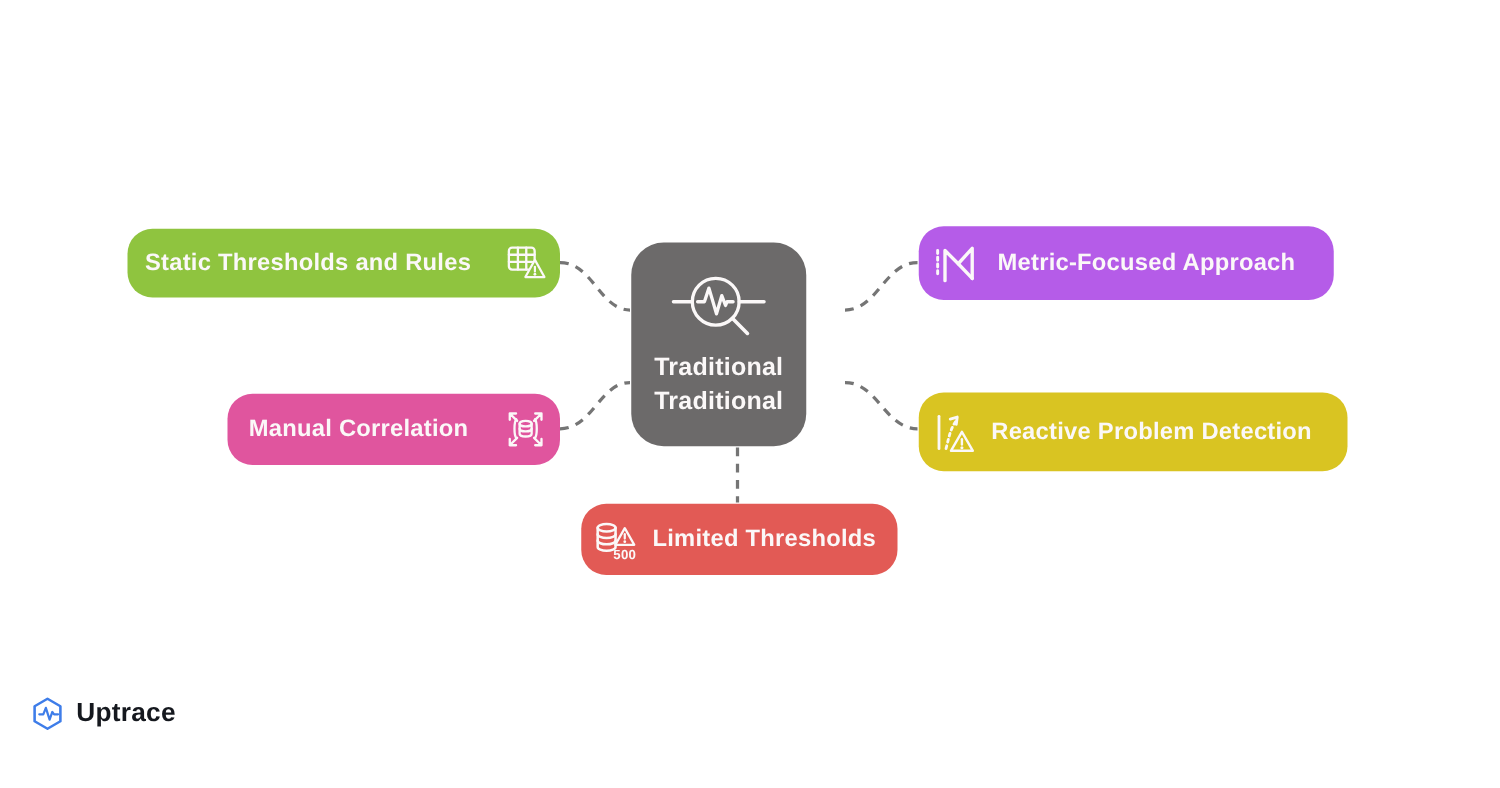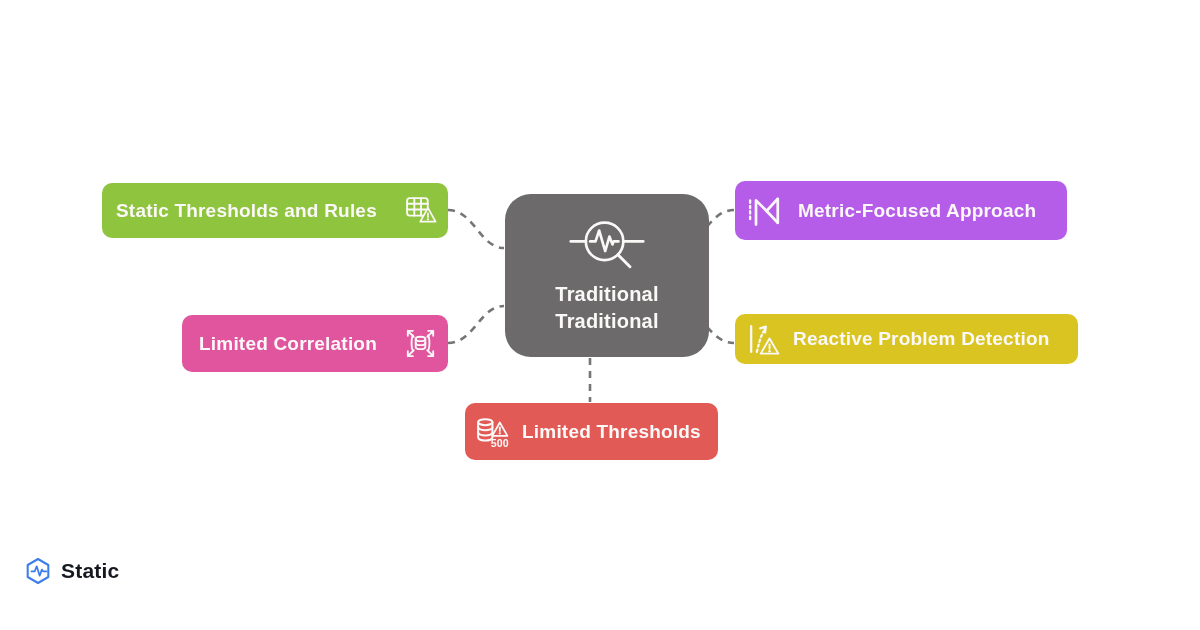--- a/index.html
+++ b/index.html
@@ -7,36 +7,36 @@
     width:1200px;height:630px;background:#ffffff;position:relative;overflow:hidden;
     font-family:"Liberation Sans","DejaVu Sans",sans-serif;
   }
   .canvas{position:absolute;inset:0;}
   svg.connectors{position:absolute;left:0;top:0;width:1200px;height:630px;}
   svg.connectors path{fill:none;stroke:#757575;stroke-width:2.6;stroke-dasharray:7 6;}
 
   .node{
     position:absolute;display:flex;align-items:center;
     color:#FBF8F8;font-size:19px;font-weight:600;letter-spacing:.2px;
-    border-radius:10px;box-sizing:border-box;white-space:nowrap;
+    border-radius:20px;box-sizing:border-box;white-space:nowrap;
   }
   .node .label{flex:0 0 auto;}
   .node svg.icon{flex:0 0 auto;display:block;}
 
   .node-central{
-    left:505px;top:194px;width:204px;height:163px;border-radius:26px;
+    left:505px;top:194px;width:140px;height:163px;border-radius:26px;
     flex-direction:column;justify-content:center;text-align:center;
     font-size:20px;line-height:27px;
   }
   .node-central svg.icon{margin-bottom:7px;}
 
   .node-static  {left:102px;top:183px;width:346px;height:55px;padding:0 11px 0 14px;justify-content:space-between;}
   .node-manual  {left:182px;top:315px;width:266px;height:57px;padding:0 10px 0 17px;justify-content:space-between;}
   .node-metric  {left:735px;top:181px;width:332px;height:59px;padding:0 14px 0 11px;gap:12px;}
-  .node-reactive{left:735px;top:314px;width:343px;height:50px;padding:0 14px 0 10px;gap:12px;}
+  .node-reactive{left:735px;top:314px;width:343px;height:63px;padding:0 14px 0 10px;gap:12px;}
   .node-limited {left:465px;top:403px;width:253px;height:57px;padding:0 14px 0 8px;gap:11px;}
 
   
   svg.icon .wstroke{fill:none;stroke:#FBF8F8;stroke-linecap:round;stroke-linejoin:round;}
   svg.icon .wfill{fill:#FBF8F8;stroke:none;}
   svg.icon .tri{fill:currentColor;stroke:#FBF8F8;stroke-linejoin:round;}
   svg.icon .dotted{stroke-dasharray:2 2.6;}
   svg.icon text{fill:#FBF8F8;font-family:"Liberation Sans",sans-serif;font-weight:700;}
 
   .footer-logo{
@@ -78,21 +78,21 @@
     <svg class="icon" width="33" height="33" viewBox="0 0 32 32">
       <rect class="wstroke" stroke-width="1.8" x="3" y="4" width="20" height="17" rx="2.5"></rect>
       <path class="wstroke" stroke-width="1.8" d="M10,4 V21 M16.5,4 V21 M3,9.5 H23 M3,15 H21"></path>
       <path class="tri" stroke-width="1.7" d="M23.2,13.5 L30.6,26.8 H15.8 Z" style="color: rgb(143, 196, 63);"></path>
       <path class="wstroke" stroke-width="1.7" d="M23.2,18.8 V22.4"></path>
       <circle class="wfill" cx="23.2" cy="24.6" r="1.1"></circle>
     </svg>
   </div>
 
   <div class="node node-manual" style="background-color: rgb(224, 85, 158);">
-    <span class="label">Limited Correlation</span>
+    <span class="label">Manual Correlation</span>
     <svg class="icon" width="35" height="35" viewBox="0 0 32 32">
       <ellipse class="wstroke" stroke-width="1.7" cx="16" cy="11.8" rx="4.4" ry="2"></ellipse>
       <path class="wstroke" stroke-width="1.7" d="M11.6,11.8 V19.2 a4.4,2 0 0 0 8.8,0 V11.8"></path>
       <path class="wstroke" stroke-width="1.7" d="M11.6,15.5 a4.4,2 0 0 0 8.8,0"></path>
       <path class="wstroke" stroke-width="1.7" d="M9.2,8.6 C7.4,10.6 7.4,20.4 9.2,22.4"></path>
       <path class="wstroke" stroke-width="1.7" d="M22.8,8.6 C24.6,10.6 24.6,20.4 22.8,22.4"></path>
       <path class="wstroke" stroke-width="1.7" d="M9.8,9.8 L4.4,4.4 M4.4,9 V4.4 H9"></path>
       <path class="wstroke" stroke-width="1.7" d="M22.2,9.8 L27.6,4.4 M27.6,9 V4.4 H23"></path>
       <path class="wstroke" stroke-width="1.7" d="M9.8,22.2 L4.4,27.6 M4.4,23 V27.6 H9"></path>
       <path class="wstroke" stroke-width="1.7" d="M22.2,22.2 L27.6,27.6 M27.6,23 V27.6 H23"></path>
@@ -132,16 +132,16 @@
       <text x="24" y="29.5" font-size="9.5" text-anchor="middle">500</text>
     </svg>
     <span class="label">Limited Thresholds</span>
   </div>
 
   <div class="footer-logo">
     <svg width="30" height="30" viewBox="0 0 32 32">
       <path fill="none" stroke="#3E7DE9" stroke-width="2.2" stroke-linejoin="round" d="M16,3.2 L27,9.6 V22.4 L16,28.8 L5,22.4 V9.6 Z"></path>
       <path fill="none" stroke="#3E7DE9" stroke-width="1.9" stroke-linecap="round" stroke-linejoin="round" d="M9,16.5 h3.4 l2.2,-5.5 l3.2,10 l2.3,-6.5 l1.5,2 h3.4"></path>
     </svg>
-    <span class="wordmark">Static</span>
+    <span class="wordmark">Uptrace</span>
   </div>
 
 </div>
 
 </body></html>

